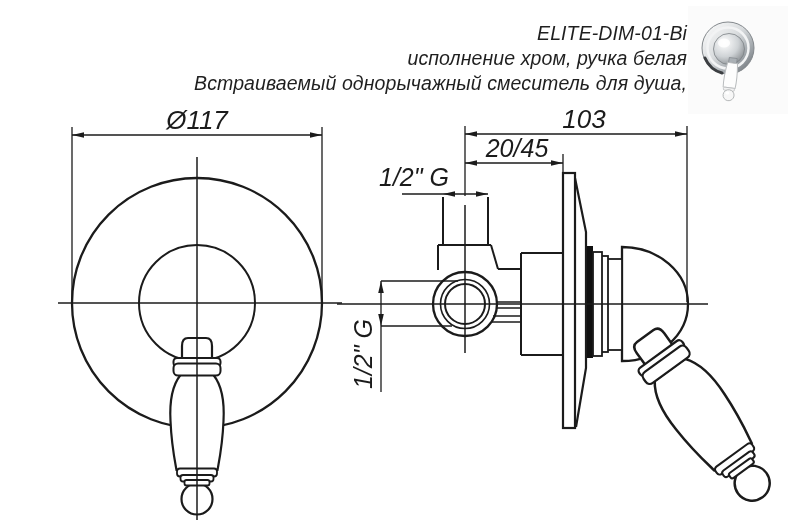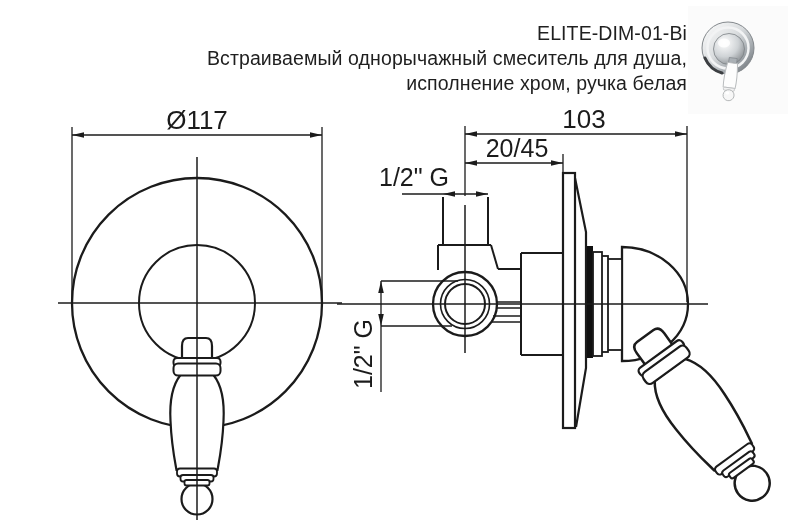--- a/index.html
+++ b/index.html
@@ -2,20 +2,21 @@
 <html><head>
 <meta charset="utf-8">
 <style>
   html,body{margin:0;padding:0;background:#ffffff;}
   .canvas{
     position:relative;
     width:790px;height:532px;
     background:#ffffff;
     overflow:hidden;
     font-family:"Liberation Sans", sans-serif;
+    font-style:italic;
   }
   .header{
     position:absolute;
     top:21px;
     right:103px;
     width:560px;
     text-align:right;
     color:#1f1f1f;
     font-size:19.5px;
     line-height:25px;
@@ -32,22 +33,22 @@
   .dim-text-small{font-size:25px;}
   .drawing{position:absolute;left:0;top:0;}
 </style>
 </head>
 <body>
 
 <div class="canvas">
 
   <div class="header">
     <span class="model">ELITE-DIM-01-Bi</span>
+    <span class="desc">исполнение хром, ручка белая</span>
     <span class="desc">Встраиваемый однорычажный смеситель для душа,</span>
-    <span class="desc">исполнение хром, ручка белая</span>
   </div>
 
   <svg class="drawing" width="790" height="532" viewBox="0 0 790 532">
 
     <defs>
 
       <g id="lever-shape" stroke="#1b1b1b" fill="#ffffff">
         <circle cx="0" cy="196" r="15.5" stroke-width="2.2"></circle>
         <path d="M -16.5,72 C -26,84 -27.5,100 -26.5,118 C -25.5,142 -22.5,156 -20.5,167
                  L 20.5,167 C 22.5,156 25.5,142 26.5,118 C 27.5,100 26,84 16.5,72 Z" stroke-width="2.2"></path>

